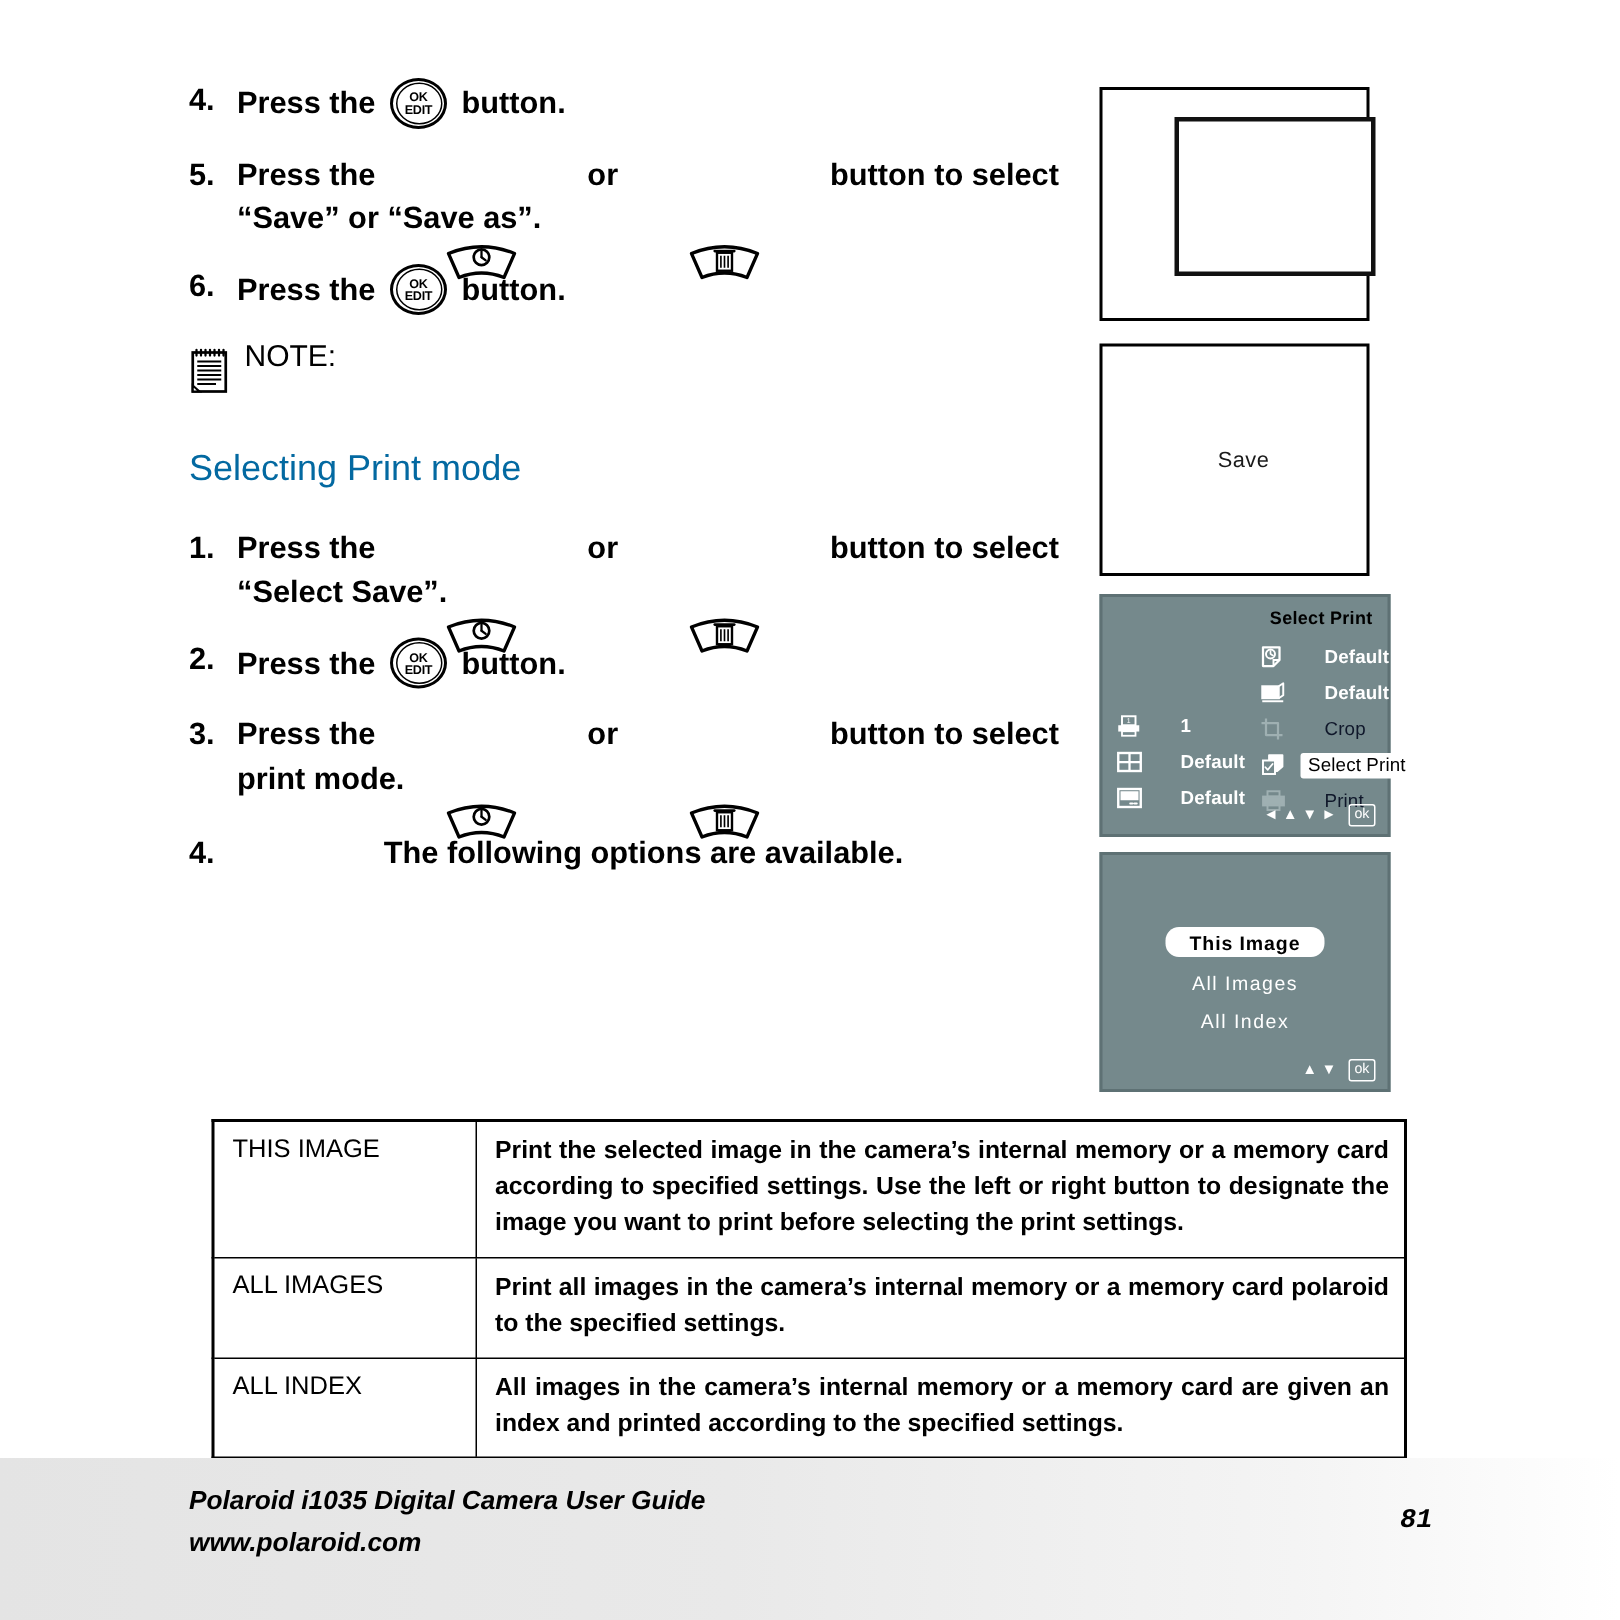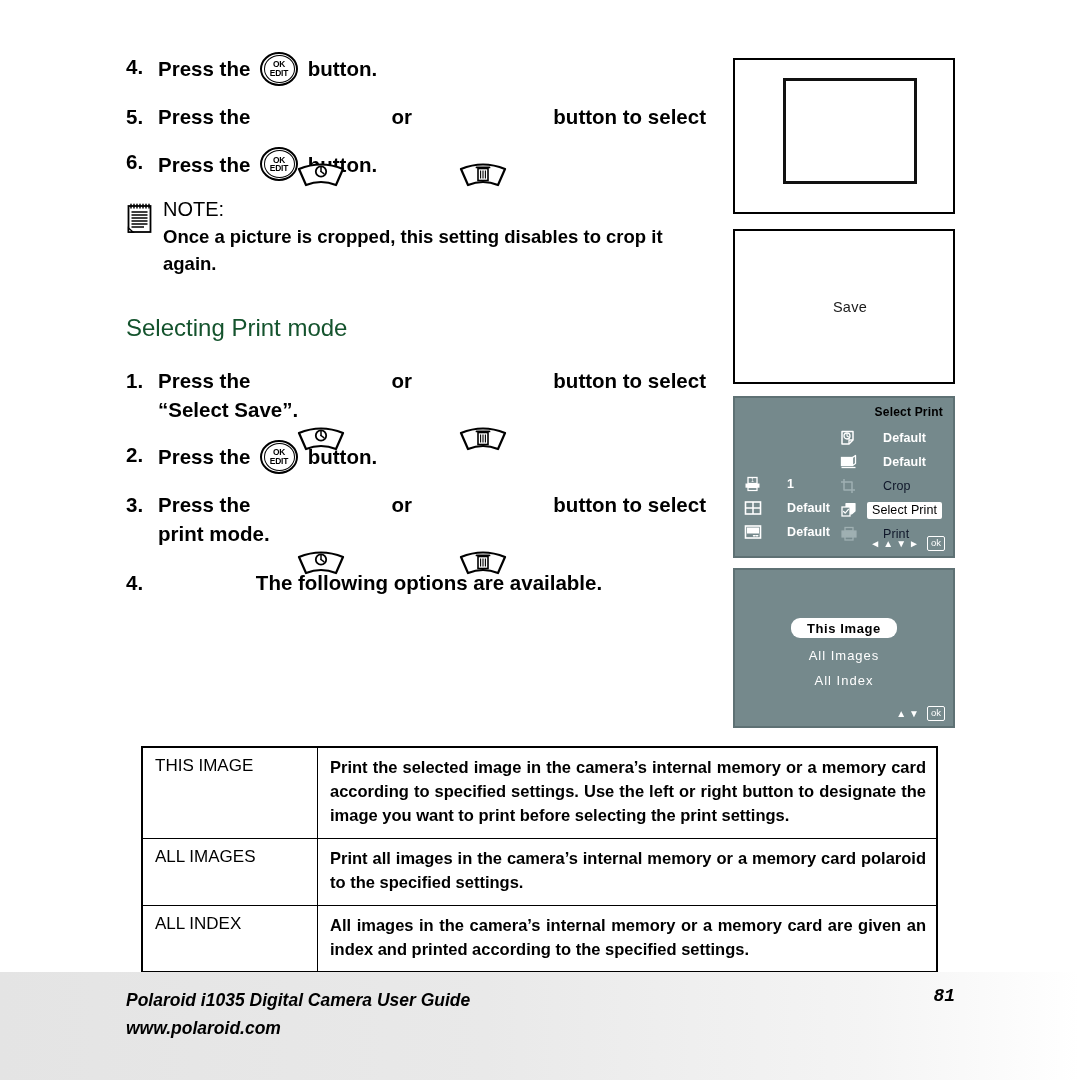--- a/index.html
+++ b/index.html
@@ -126,35 +126,35 @@
     font-weight: bold;
     color: #000;
     line-height: 1.45;
     margin-top: 3px;
   }
 
   
   .section-heading {
     font-size: 24px;
     font-weight: normal;
-    color: #14532d;
+    color: #0369a1;
     margin: 36px 0 24px 0;
   }
 
   
   .screens {
     position: absolute;
     left: 733px;
     top: 58px;
     width: 222px;
   }
   .screen {
     position: relative;
     box-sizing: border-box;
-    width: 222px;
+    width: 180px;
     padding-left: 12px;
   }
   .screen-plain {
     height: 156px;
     border: 2.5px solid #000;
     background: #fff;
     margin-bottom: 15px;
   }
   .screen-plain .inner-frame {
     position: absolute;
@@ -175,21 +175,21 @@
     justify-content: center;
   }
   .screen-save .save-label {
     font-size: 14.5px;
     color: #1a1a1a;
     letter-spacing: 0.3px;
   }
 
   .lcd {
     box-sizing: border-box;
-    width: 222px;
+    width: 194px;
     background: #75898c;
     border: 2px solid #5e7174;
     position: relative;
   }
   .lcd-menu { height: 162px; margin-bottom: 10px; }
   .lcd-mode { height: 160px; }
 
   .lcd-title {
     position: absolute;
     right: 10px;
@@ -329,21 +329,21 @@
     height: 108px;
     background: linear-gradient(to right, #e4e4e4 0%, #e9e9e9 45%, #f4f4f4 80%, #ffffff 100%);
   }
   .footer-inner {
     position: absolute;
     left: 126px;
     right: 120px;
     top: 14px;
     display: flex;
     justify-content: space-between;
-    align-items: flex-start;
+    align-items: center;
   }
   .footer-left {
     font-size: 17.5px;
     font-weight: bold;
     font-style: italic;
     color: #000;
     line-height: 1.62;
   }
   .footer-page {
     font-size: 18px;
@@ -393,20 +393,21 @@
           <span class="btn-fan">
             <svg viewBox="0 0 52 28" width="52" height="28">
               <path d="M4 8 Q26 -1 48 8 L41 24 Q26 18 11 24 Z" fill="#fff" stroke="#000" stroke-width="2.2" stroke-linejoin="round"></path>
               <rect x="21" y="7.5" width="10" height="12" fill="#fff" stroke="#000" stroke-width="1.6"></rect>
               <path d="M19.5 6.4 L32.5 6.4" stroke="#000" stroke-width="1.8" stroke-linecap="round"></path>
               <path d="M23.6 9.5 L23.6 17.5 M26 9.5 L26 17.5 M28.4 9.5 L28.4 17.5" stroke="#000" stroke-width="1.1"></path>
             </svg>
           </span>
           <span> button to select</span>
         </span>
+        <span class="step-line">“Save” or “Save as”.</span>
       </span>
     </div>
 
     <div class="step">
       <span class="num">6.</span>
       <span class="body">
         <span class="step-line">
           <span>Press the </span>
           <span class="btn-okedit">
             <span class="ring-outer"></span>
@@ -422,21 +423,20 @@
       <span class="note-icon">
         <svg viewBox="0 0 27 32" width="27" height="32">
           <rect x="2.5" y="4" width="22" height="26" fill="#fff" stroke="#000" stroke-width="1.8"></rect>
           <path d="M5 2.2 L5 6 M8 2.2 L8 6 M11 2.2 L11 6 M14 2.2 L14 6 M17 2.2 L17 6 M20 2.2 L20 6 M23 2.2 L23 6" stroke="#000" stroke-width="1.5" stroke-linecap="round"></path>
           <path d="M5.5 10 L21.5 10 M5.5 13 L21.5 13 M5.5 16 L21.5 16 M5.5 19 L21.5 19 M5.5 22 L21.5 22 M5.5 25 L18 25" stroke="#000" stroke-width="1.4"></path>
           <path d="M2.5 30 L7 30 L2.5 26 Z" fill="#fff" stroke="#000" stroke-width="1.4"></path>
         </svg>
       </span>
       <span class="note-body">
         <span class="note-title">NOTE:</span>
-        <div class="note-text">Once a picture is cropped, this setting disables to crop it again.</div>
       </span>
     </div>
 
     <div class="section-heading">Selecting Print mode</div>
 
     <div class="step">
       <span class="num">1.</span>
       <span class="body">
         <span class="step-line justified">
           <span>Press the </span>

